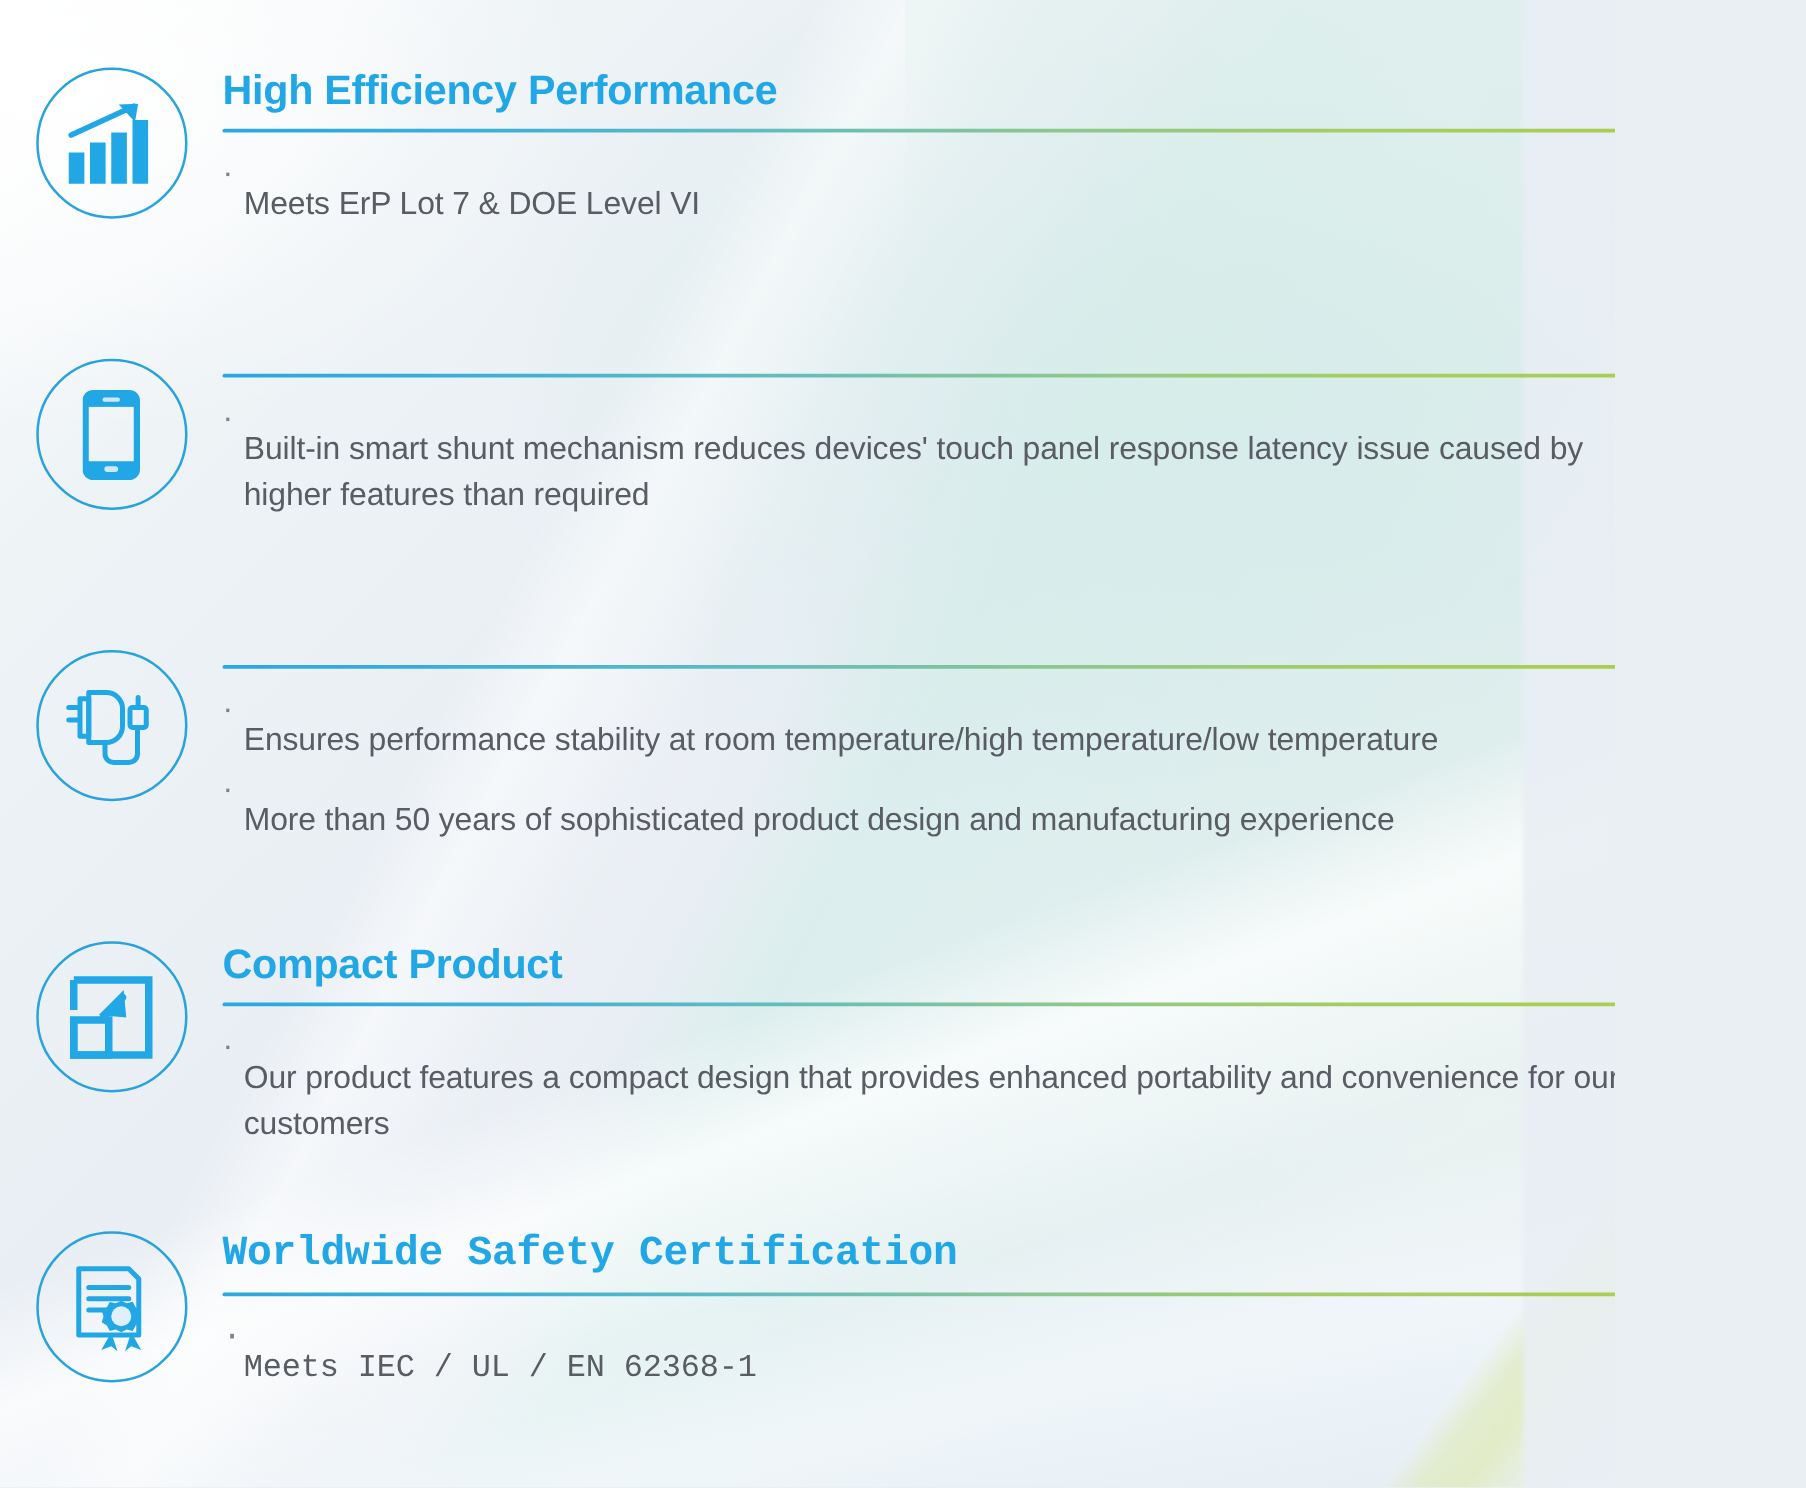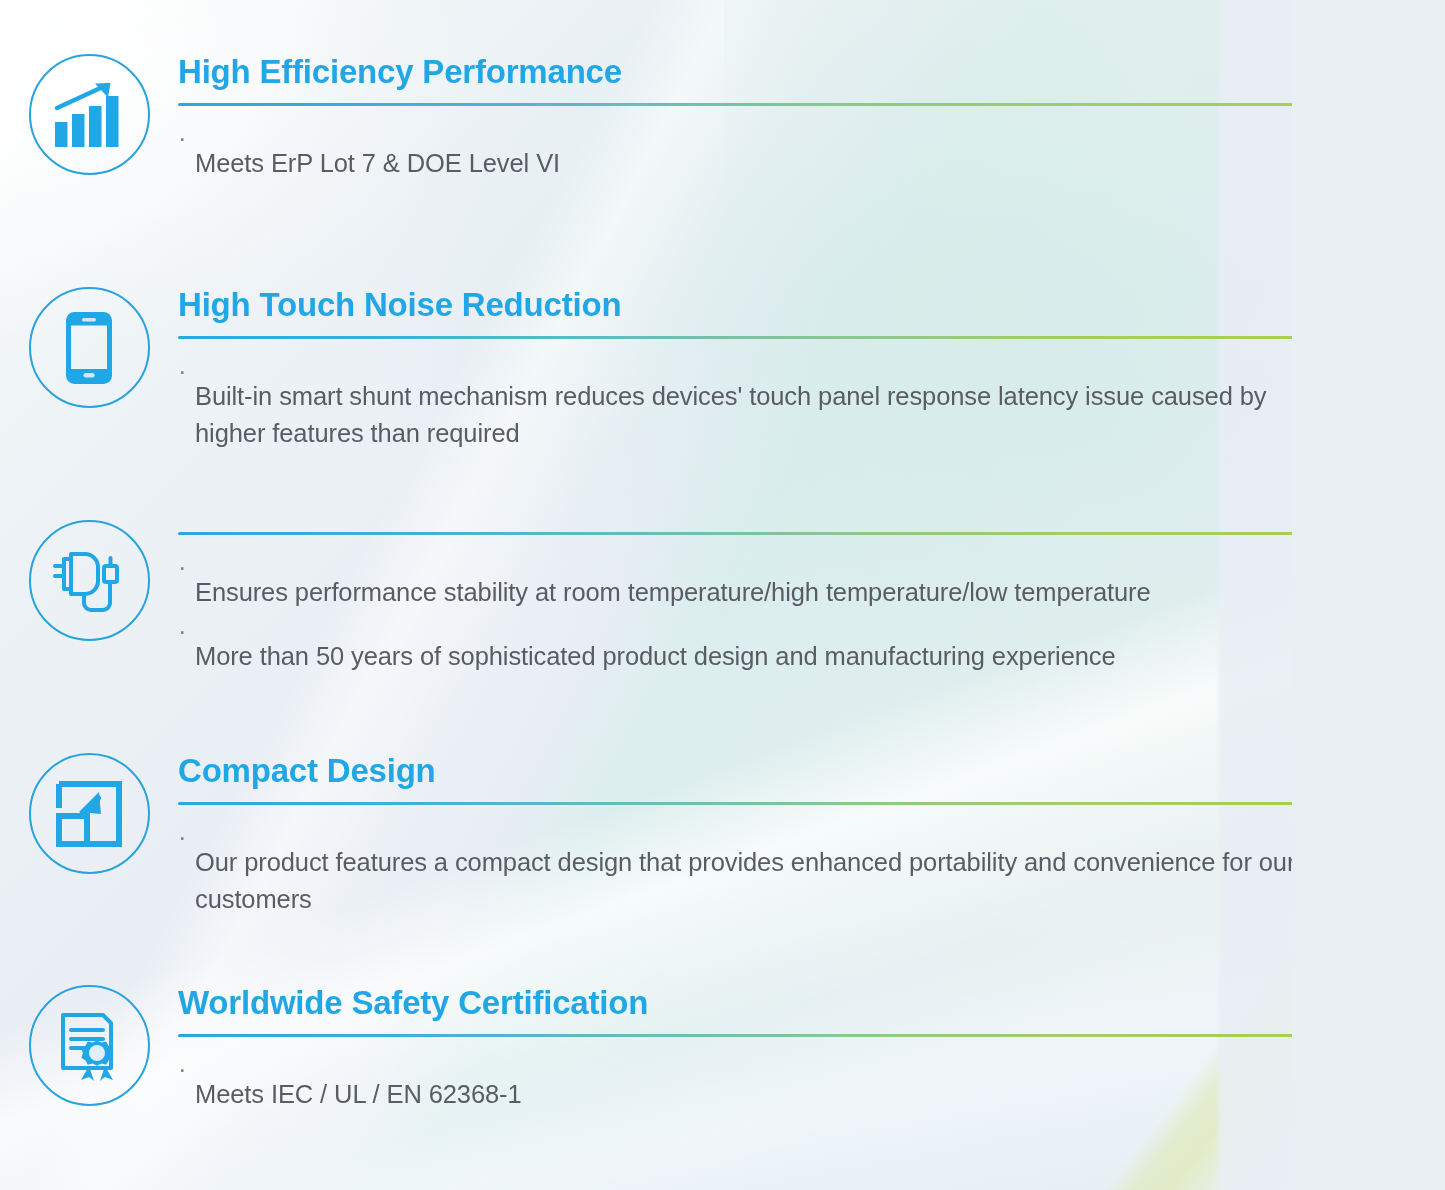--- a/index.html
+++ b/index.html
@@ -193,21 +193,21 @@
     width: 17px;
     color: #7d8288;
     font-size: 25.5px;
     line-height: 1.46;
   }
 
   .bullet-text { flex: 1 1 auto; margin-top: 25px; }
 
   
   .feature-row[data-row="4"] { height: 232px; }
-  .feature-row[data-row="5"] { height: 190px; }
+  .feature-row[data-row="5"] { height: 190px; font-family: Liberation Mono, monospace; }
 </style>
 </head>
 <body>
 
 <div id="feature-page">
 
   <div class="bg-layer bg-wash-teal"></div>
   <div class="bg-layer bg-bands"></div>
   <div class="bg-layer bg-topright"></div>
   <div class="bg-layer bg-streak-bl"></div>
@@ -248,21 +248,20 @@
             <rect x="2.5" y="2.5" width="41" height="67" rx="6" ry="6" stroke="#22a7e6" stroke-width="5" fill="none"></rect>
             <rect x="9" y="9" width="28" height="47" fill="none"></rect>
             <rect x="2.5" y="2.5" width="41" height="11" fill="#22a7e6"></rect>
             <rect x="2.5" y="57" width="41" height="12.5" fill="#22a7e6"></rect>
             <rect x="16" y="6" width="14" height="3.4" rx="1.7" fill="#cfe9f8"></rect>
             <rect x="17.5" y="61" width="11" height="4.5" rx="2.2" fill="#cfe9f8"></rect>
           </svg>
         </div>
       </div>
       <div class="feature-body">
-        <div class="feature-title">High Touch Noise Reduction</div>
         <div class="feature-divider"></div>
         <div class="feature-bullets">
           <div class="bullet">
             <span class="bullet-dot">·</span>
             <span class="bullet-text">Built-in smart shunt mechanism reduces devices' touch panel response latency issue caused by higher features than required</span>
           </div>
         </div>
       </div>
     </div>
 
@@ -301,21 +300,21 @@
           <svg width="72" height="72" viewBox="0 0 72 72" fill="none">
             <path d="M6 6 H66 V66 H6 V36" stroke="#22a7e6" stroke-width="6" fill="none"></path>
             <path d="M6 6 V30" stroke="#22a7e6" stroke-width="6"></path>
             <rect x="6" y="38" width="28" height="28" stroke="#22a7e6" stroke-width="6" fill="none"></rect>
             <path d="M45 20 L30 35" stroke="#22a7e6" stroke-width="6" stroke-linecap="round"></path>
             <path d="M46 14 L48 36 L26 34 Z" fill="#22a7e6"></path>
           </svg>
         </div>
       </div>
       <div class="feature-body">
-        <div class="feature-title">Compact Design</div>
+        <div class="feature-title">Compact Product</div>
         <div class="feature-divider"></div>
         <div class="feature-bullets">
           <div class="bullet">
             <span class="bullet-dot">·</span>
             <span class="bullet-text">Our product features a compact design that provides enhanced portability and convenience for our customers</span>
           </div>
         </div>
       </div>
     </div>
 

